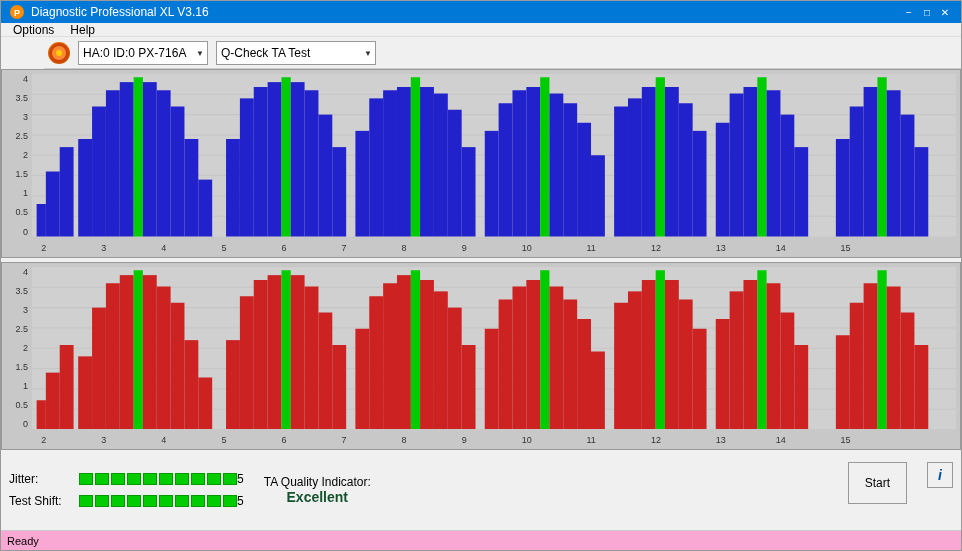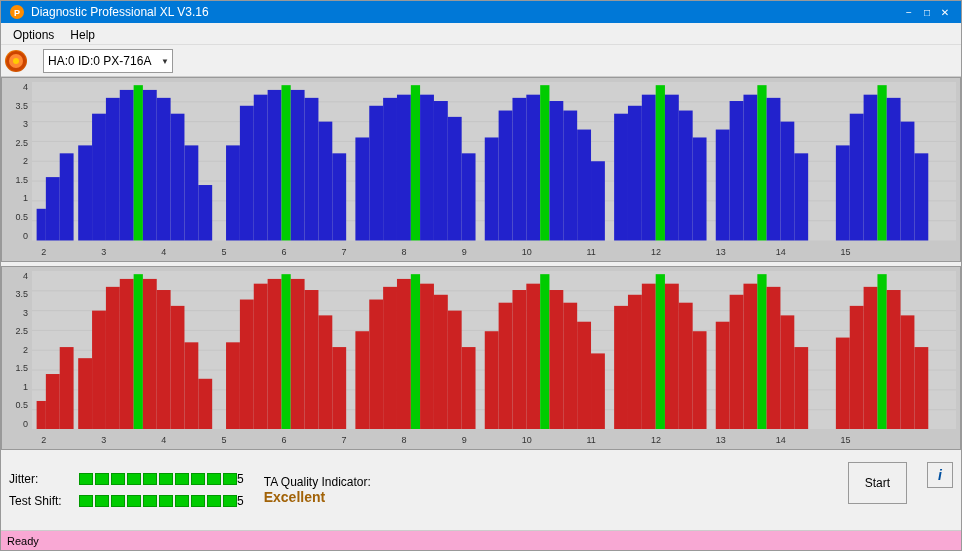--- a/index.html
+++ b/index.html
@@ -50,41 +50,42 @@
       height: 16px;
       display: flex;
       align-items: center;
       justify-content: center;
       font-size: 10px;
       color: white;
       cursor: pointer;
     }
     .menu-bar {
       background: #f0f0f0;
-      height: 22px;
-      display: flex;
-      align-items: flex-end;
+      height: 14px;
+      display: flex;
+      align-items: center;
       padding: 0 4px;
       border-bottom: 1px solid #ddd;
       flex-shrink: 0;
     }
     .menu-item {
       padding: 2px 8px;
       cursor: pointer;
       font-size: 12px;
     }
     .toolbar {
       background: #f0f0f0;
       height: 32px;
       display: flex;
       align-items: center;
       padding: 2px 4px;
-      gap: 16px;
+      gap: 8px;
       border-bottom: 1px solid #ccc;
       flex-shrink: 0;
+      margin-left: 43px;
     }
     .toolbar-logo {
       width: 22px;
       height: 22px;
       border-radius: 50%;
       background: radial-gradient(circle at 40% 35%, #ff8c00, #c04000);
       display: flex;
       align-items: center;
       justify-content: center;
       font-size: 8px;
@@ -175,28 +176,29 @@
       height: 12px;
       background: #00cc00;
       border: 1px solid #009900;
     }
     .metric-value {
       font-size: 12px;
     }
     .ta-quality-section {
       display: flex;
       flex-direction: column;
+      align-items: center;
     }
     .ta-quality-label {
       font-size: 12px;
     }
     .ta-quality-value {
       font-size: 14px;
       font-weight: bold;
-      color: #a16207;
+      color: #14532d;
     }
     .start-btn {
       margin-left: auto;
       padding: 4px 16px;
       background: #f0f0f0;
       border: 1px solid #999;
       cursor: pointer;
       font-size: 12px;
       height: 42px;
     }
@@ -264,20 +266,25 @@
     <div class="toolbar-logo">
       <svg width="22" height="22" viewBox="0 0 22 22">
         <circle cx="11" cy="11" r="10" fill="#cc4400"></circle>
         <circle cx="11" cy="11" r="7" fill="#ff8833"></circle>
         <circle cx="11" cy="11" r="3" fill="#ffcc00"></circle>
       </svg>
     </div>
     <div class="select-wrapper">
       <select>
         <option>HA:0 ID:0  PX-716A</option>
+      </select>
+    </div>
+    <div class="select-wrapper">
+      <select style="min-width:160px;">
+        <option>Q-Check TA Test</option>
       </select>
     </div>
   </div>
 
   <div class="charts-area">
 
     <div class="chart-container">
 
       <div class="chart-y-labels">
         <span class="y-label">4</span>

